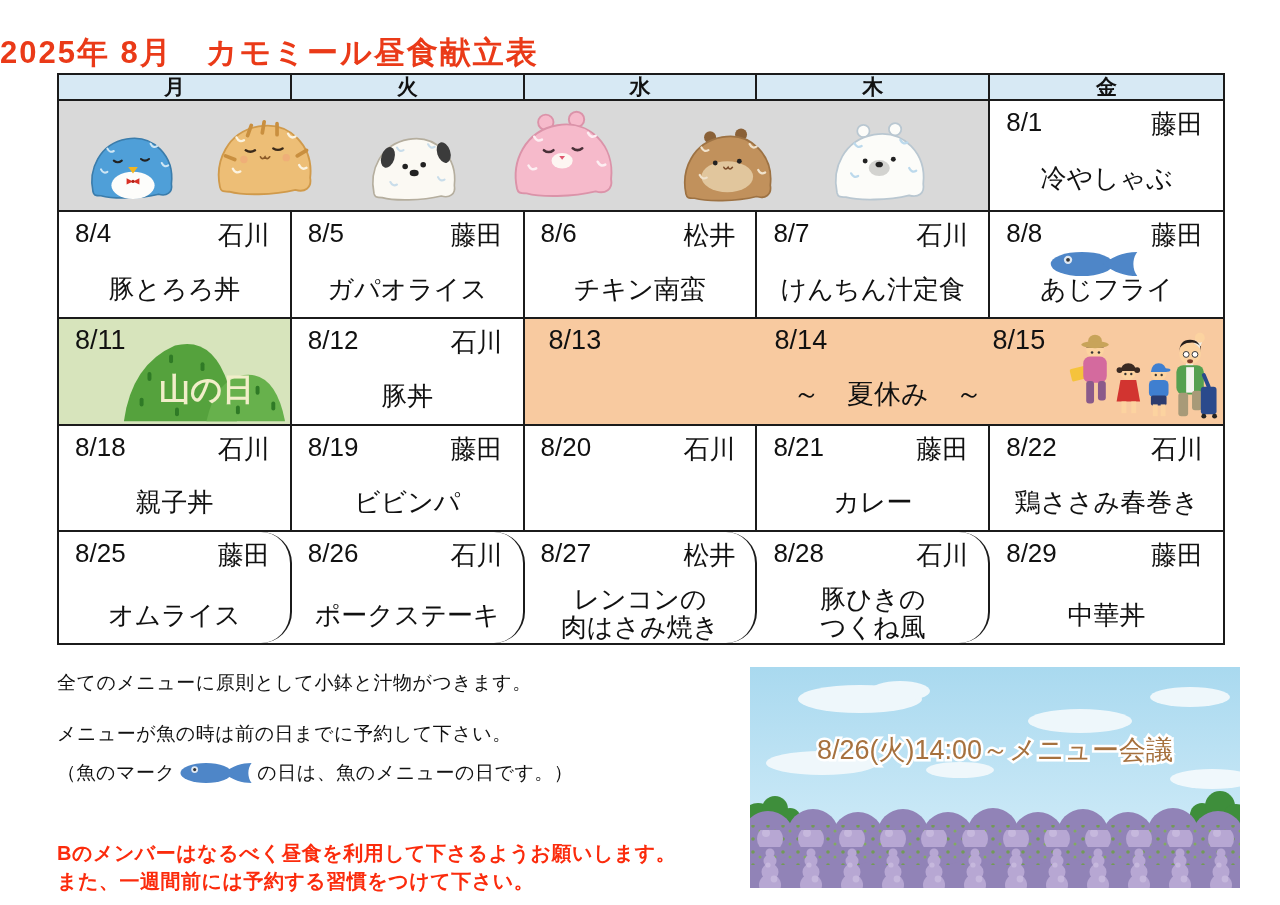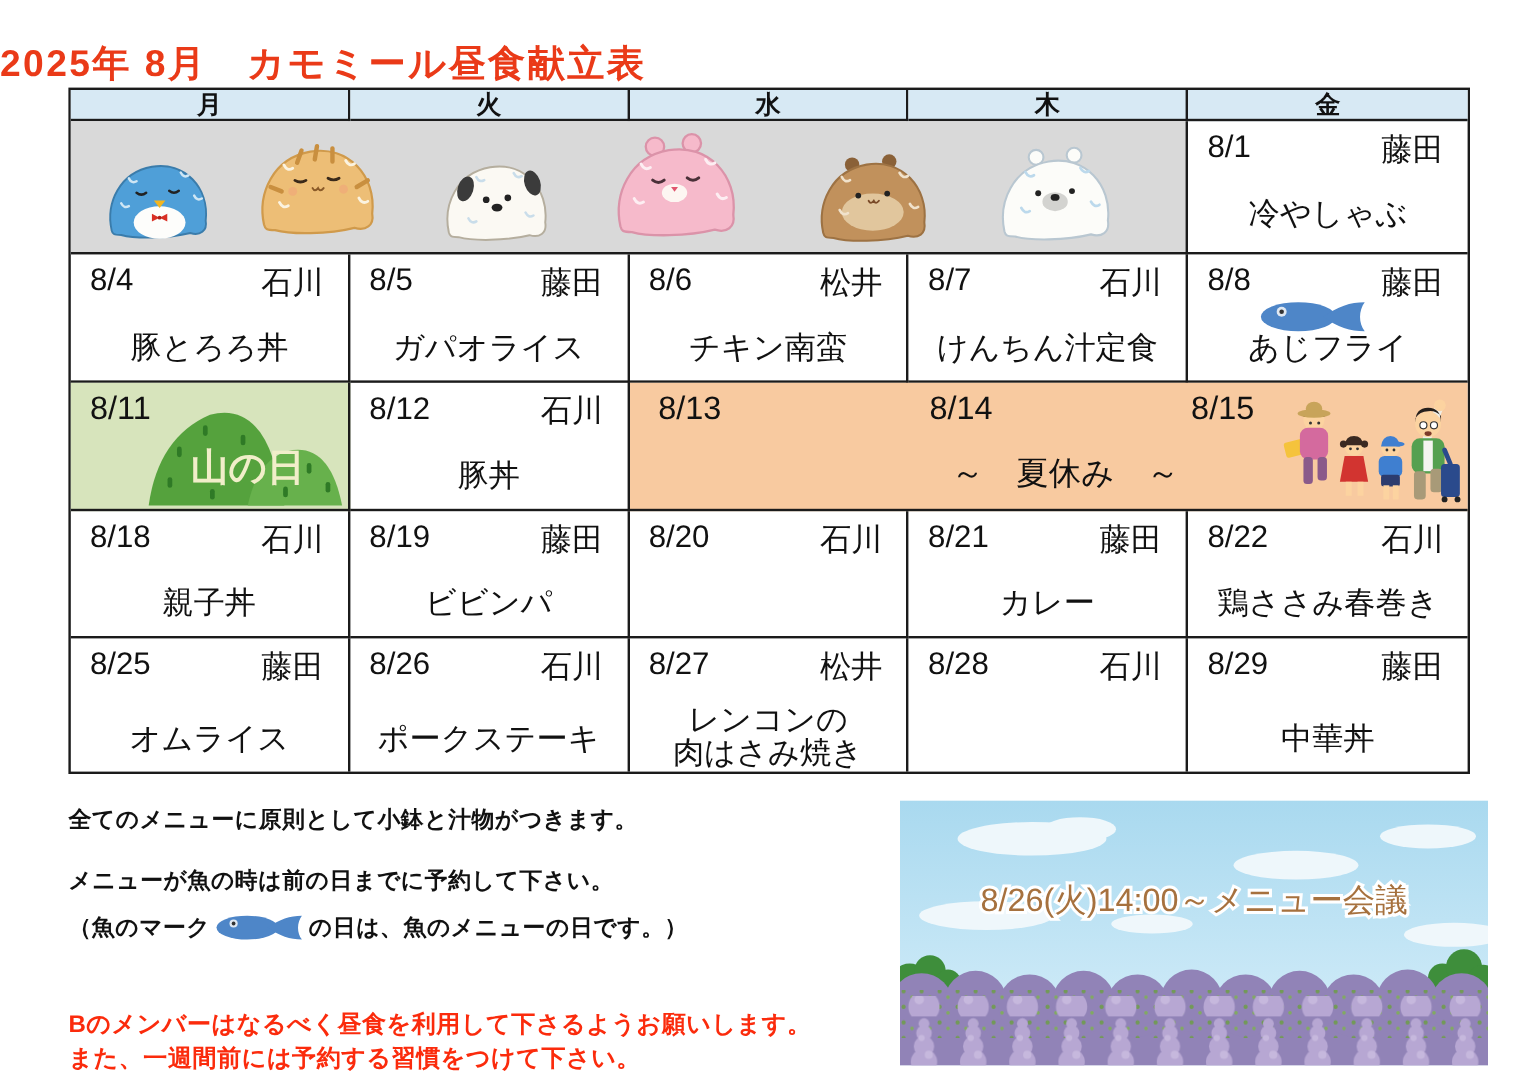--- a/index.html
+++ b/index.html
@@ -22,21 +22,21 @@
     font-size:31px;font-weight:800;letter-spacing:2px;color:var(--title-red);margin-top:16px;}
 
   
   .calendar{position:absolute;left:57px;top:73px;width:1168px;height:572px;
     display:grid;grid-template-columns:repeat(5,1fr);
     grid-template-rows:26px 111px 107px 107px 106px 111px;
     border:2px solid var(--border);background:#fff;}
   .cell{border-right:2px solid var(--border);border-bottom:2px solid var(--border);
     position:relative;overflow:hidden;}
   .cell.last-col{border-right:none;}
-  .cell.last-row{border-bottom:none;}
+  .cell.last-row{border-bottom:none;border-radius:31px;}
   .day-header{background:var(--header-bg);display:flex;align-items:center;justify-content:center;
     font-size:21px;font-weight:600;}
   .menu-cell{display:flex;flex-direction:column;justify-content:space-between;
     padding:4px 0 14px 0;font-size:26px;}
   .cell-top{display:flex;justify-content:space-between;padding:2px 20px 0 16px;}
   .cell-menu{text-align:center;white-space:pre-line;line-height:1.08;}
   .menu-cell.two-line{padding-bottom:5px;gap:12px;}
   .cell-fish{align-self:center;margin:-6px 0 -6px -26px;}
 
   .animals-cell{grid-column:1/5;background:var(--animals-bg);}
@@ -46,21 +46,21 @@
   .holiday-date{position:absolute;top:6px;left:16px;font-size:27px;}
   .holiday-cell svg{position:absolute;right:0;bottom:2px;}
 
   .vacation-cell{grid-column:3/6;background:var(--vacation-bg);}
   .vac-date{position:absolute;top:6px;font-size:27px;}
   .vac-date.d1{left:24px;} .vac-date.d2{left:250px;} .vac-date.d3{left:468px;}
   .vac-label{position:absolute;bottom:12px;left:0;width:100%;text-align:center;font-size:27px;padding-left:28px;}
   .vacation-cell .family{position:absolute;right:2px;bottom:0;}
 
   
-  .note{position:absolute;left:57px;font-size:19px;font-weight:700;letter-spacing:.5px;}
+  .note{position:absolute;left:57px;font-size:19px;font-weight:400;letter-spacing:.5px;}
   .note1{top:670px;} .note2{top:721px;}
   .note3{top:760px;display:flex;align-items:flex-start;gap:2px;}
   .warn{position:absolute;left:57px;font-size:20px;font-weight:700;letter-spacing:.5px;
     color:var(--warning-red);margin-top:40px;}
   .warn1{top:800px;} .warn2{top:828px;}
 
   
   .banner{position:absolute;left:750px;top:667px;width:490px;height:221px;}
 </style>
 </head>
@@ -328,20 +328,22 @@
           <span>松井</span>
         </div>
       <div class="cell-menu">レンコンの
 肉はさみ焼き</div>
     </div>
     <div class="cell menu-cell two-line last-row">
       <div class="cell-top">
           <span>8/28</span>
           <span>石川</span>
         </div>
+      <div class="cell-menu">豚ひきの
+つくね風</div>
     </div>
     <div class="cell menu-cell last-col last-row">
       <div class="cell-top">
           <span>8/29</span>
           <span>藤田</span>
         </div>
       <div class="cell-menu">中華丼</div>
     </div>
   </div>
 

